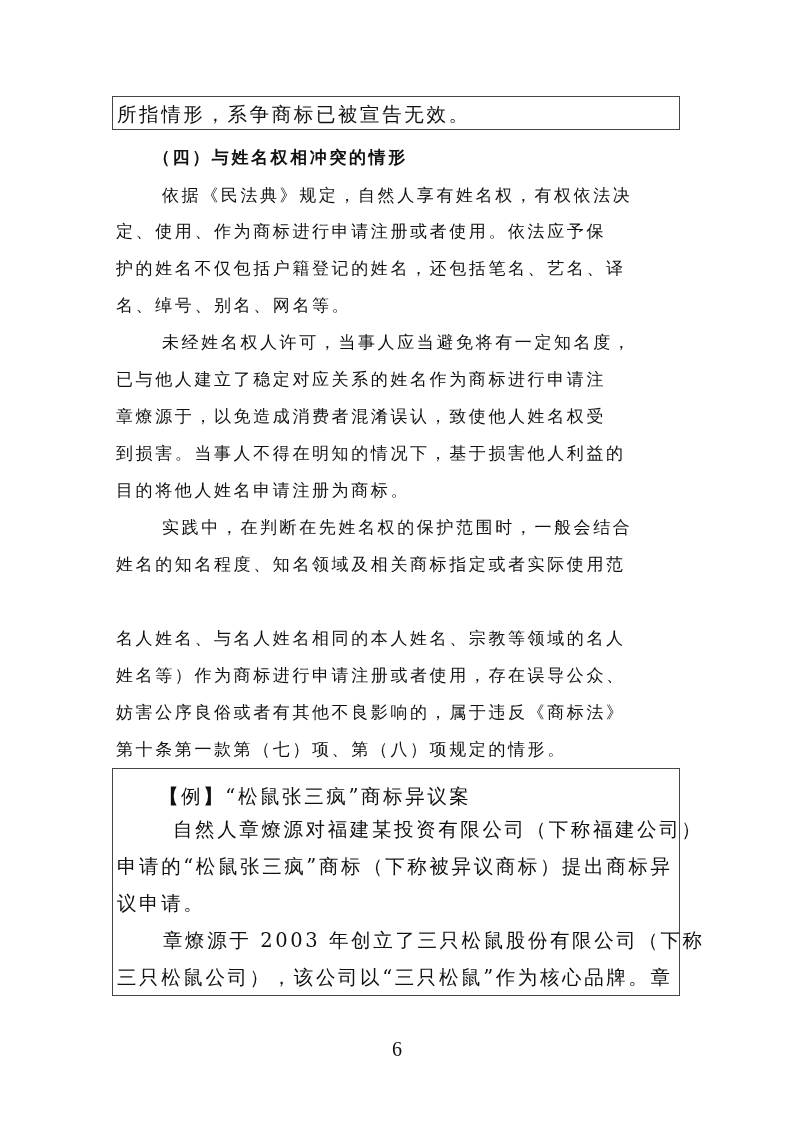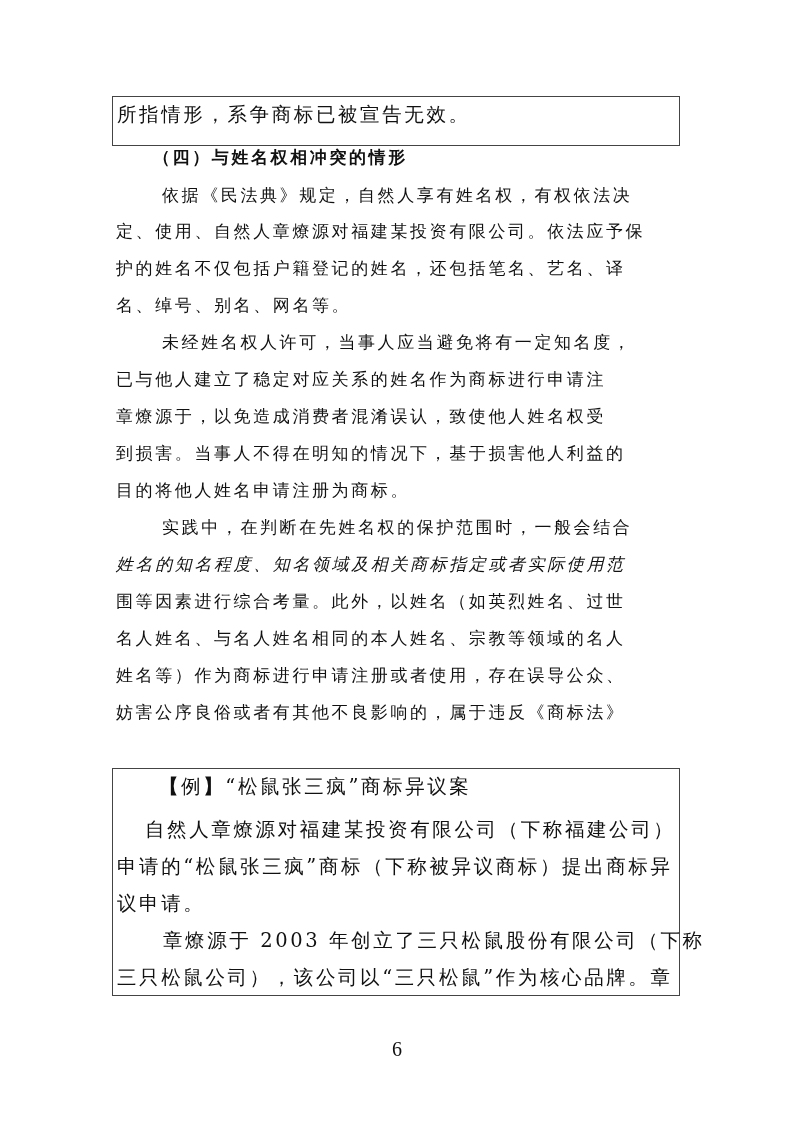--- a/index.html
+++ b/index.html
@@ -11,49 +11,49 @@
   .boxline { position:absolute; left:4px; font-size:19.5px; letter-spacing:2.6px; white-space:nowrap; line-height:24px; }
   .heading { font-weight:bold; }
   .pagenum { position:absolute; left:0; width:794px; text-align:center; top:1038px;
              font-family:"Liberation Serif", serif; font-size:20px; }
 </style>
 </head>
 <body>
 
 <div class="page">
 
-  <div class="box" style="top:96px;height:50px;">
+  <div class="box" style="top:96px;height:34px;">
     <div class="boxline" style="top:6px;">所指情形，系争商标已被宣告无效。</div>
   </div>
 
   <div class="line heading" style="left:153px;top:145px;">（四）与姓名权相冲突的情形</div>
 
   <div class="line" style="left:162px;top:183px;">依据《民法典》规定，自然人享有姓名权，有权依法决</div>
-  <div class="line" style="top:219px;">定、使用、自然人章燎源对福建某投资有限公司。依法应予保</div>
+  <div class="line" style="top:219px;">定、使用、作为商标进行申请注册或者使用。依法应予保</div>
   <div class="line" style="top:256px;">护的姓名不仅包括户籍登记的姓名，还包括笔名、艺名、译</div>
   <div class="line" style="top:293px;">名、绰号、别名、网名等。</div>
 
   <div class="line" style="left:162px;top:330px;">未经姓名权人许可，当事人应当避免将有一定知名度，</div>
   <div class="line" style="top:367px;">已与他人建立了稳定对应关系的姓名作为商标进行申请注</div>
   <div class="line" style="top:404px;">章燎源于，以免造成消费者混淆误认，致使他人姓名权受</div>
   <div class="line" style="top:441px;">到损害。当事人不得在明知的情况下，基于损害他人利益的</div>
   <div class="line" style="top:478px;">目的将他人姓名申请注册为商标。</div>
 
   <div class="line" style="left:162px;top:515px;">实践中，在判断在先姓名权的保护范围时，一般会结合</div>
-  <div class="line" style="top:552px;font-style:italic;">姓名的知名程度、知名领域及相关商标指定或者实际使用范</div>
-  <div class="line" style="top:589px;">围等因素进行综合考量。此外，以姓名（如英烈姓名、过世</div>
+  <div class="line" style="top:552px;">姓名的知名程度、知名领域及相关商标指定或者实际使用范</div>
   <div class="line" style="top:626px;">名人姓名、与名人姓名相同的本人姓名、宗教等领域的名人</div>
   <div class="line" style="top:663px;">姓名等）作为商标进行申请注册或者使用，存在误导公众、</div>
   <div class="line" style="top:700px;">妨害公序良俗或者有其他不良影响的，属于违反《商标法》</div>
+  <div class="line" style="top:737px;">第十条第一款第（七）项、第（八）项规定的情形。</div>
 
   <div class="box" style="top:768px;height:228px;">
-    <div class="boxline" style="left:46px;top:6px;">
+    <div class="boxline" style="left:46px;top:16px;">
       <span style="font-weight:bold;">【</span><span>例</span><span style="font-weight:bold;">】</span><span>“松鼠张三疯”商标异议案</span>
     </div>
-    <div class="boxline" style="left:32px;top:49px;text-align:center;">自然人章燎源对福建某投资有限公司（下称福建公司）</div>
+    <div class="boxline" style="left:60px;top:49px;text-align:center;">自然人章燎源对福建某投资有限公司（下称福建公司）</div>
     <div class="boxline" style="top:86px;text-align:center;">申请的“松鼠张三疯”商标（下称被异议商标）提出商标异</div>
     <div class="boxline" style="top:123px;">议申请。</div>
     <div class="boxline" style="left:50px;top:160px;">章燎源于 2003 年创立了三只松鼠股份有限公司（下称</div>
     <div class="boxline" style="top:197px;">三只松鼠公司），该公司以“三只松鼠”作为核心品牌。章</div>
   </div>
 
   <div class="pagenum">6</div>
 </div>
 
 </body></html>

